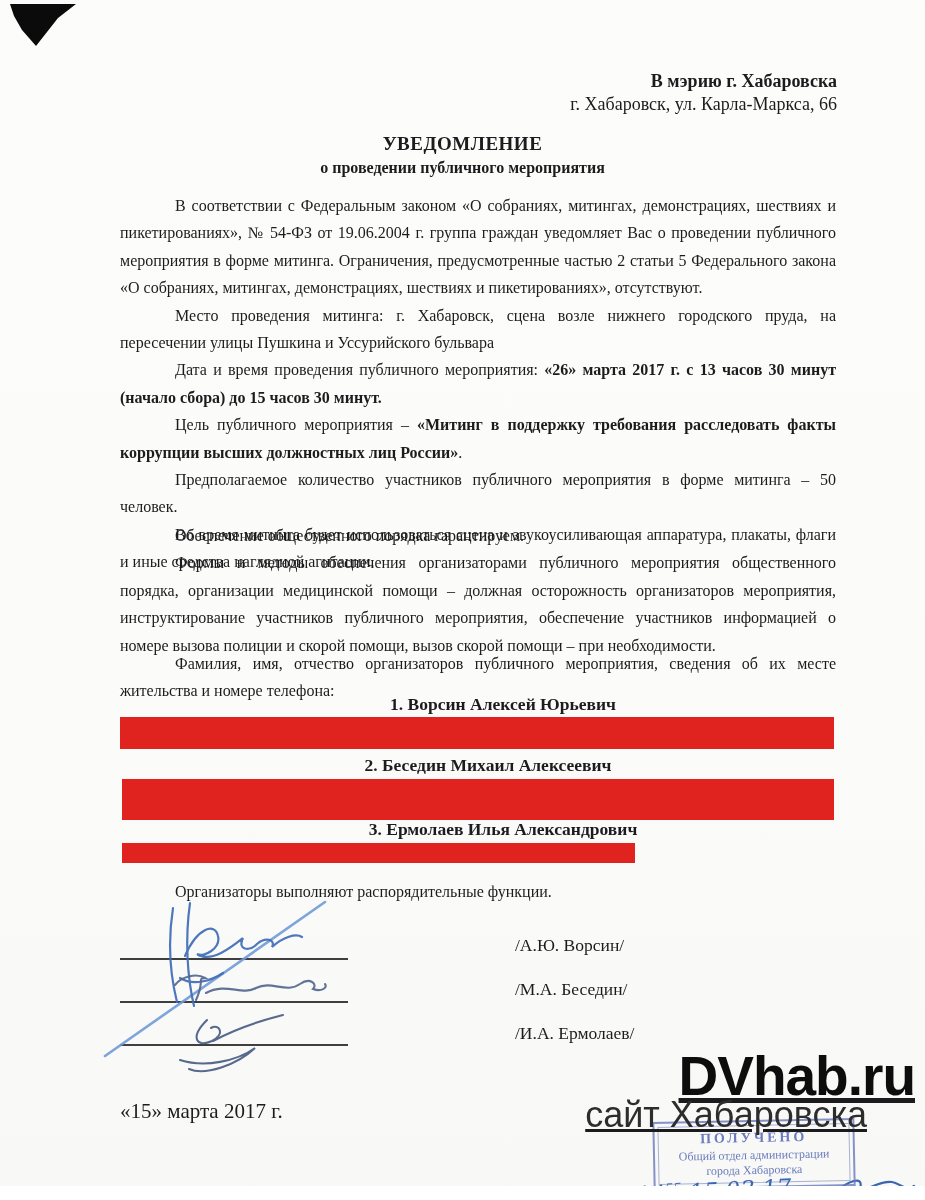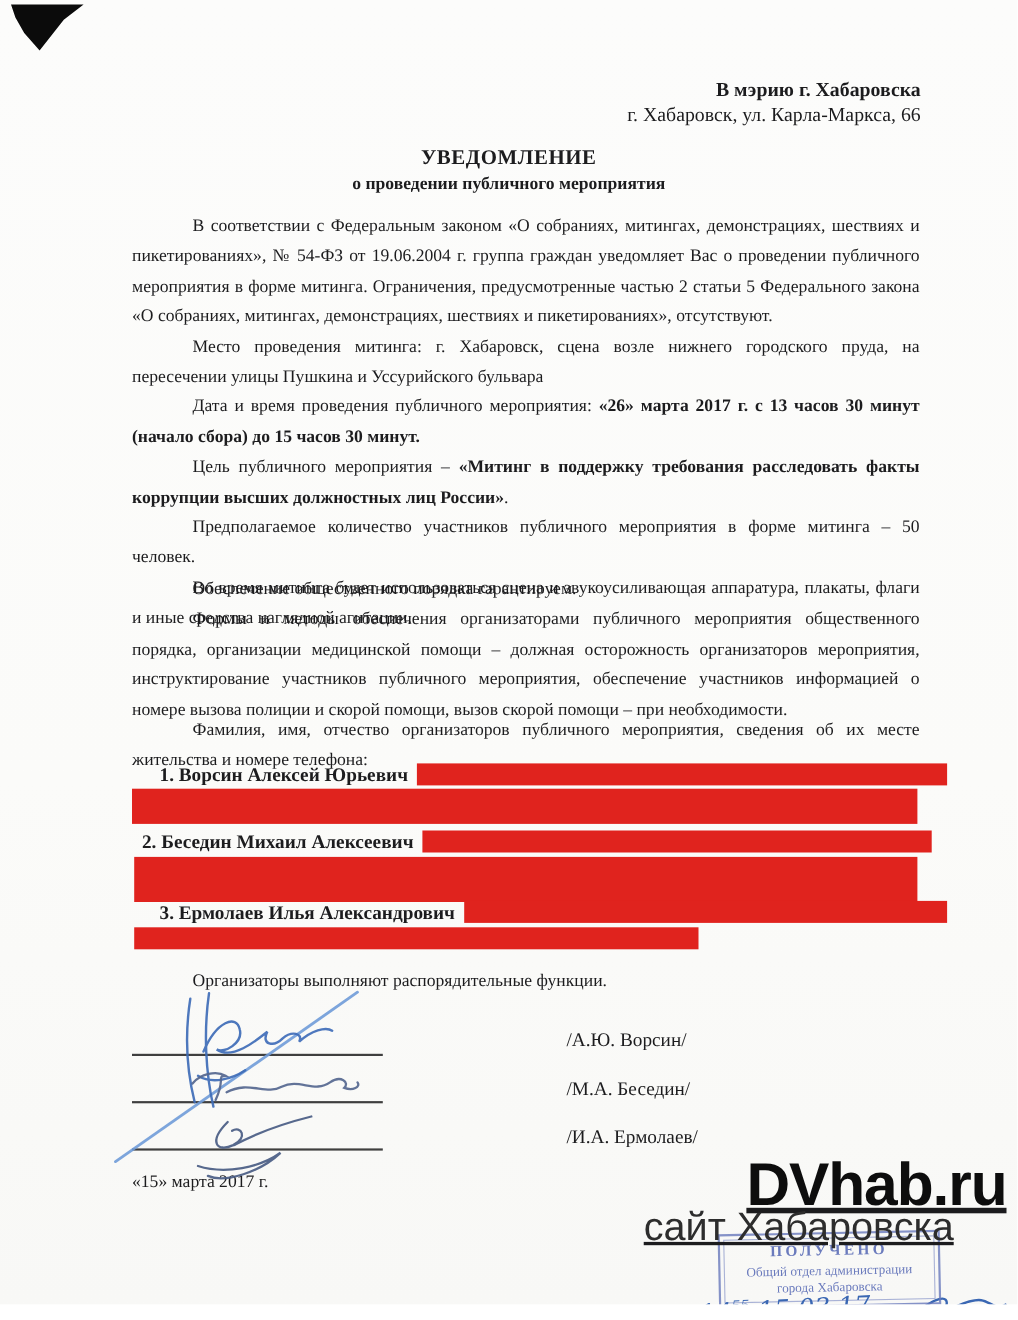--- a/index.html
+++ b/index.html
@@ -17,28 +17,28 @@
   .recipient .b{font-weight:bold;}
   
   .doc-title{left:0;top:132px;width:925px;text-align:center;line-height:24px;}
   .doc-title .t1{font-weight:bold;font-size:19px;letter-spacing:.5px;}
   .doc-title .t2{font-weight:bold;font-size:16px;text-align:center;}
   
   .textcol{left:120px;width:716px;font-size:16px;line-height:27.4px;text-align:justify;}
   .textcol p{margin:0;text-indent:55px;}
   .bold{font-weight:bold;}
   
-  .org-row{display:flex;align-items:flex-start;padding-left:25px;}
+  .org-row{display:flex;align-items:center;padding-left:25px;flex-direction:column;}
   .org-row .lbl{font-weight:bold;font-size:17.5px;white-space:nowrap;}
   .org-row .redfill{flex:1;height:20px;margin-left:8px;}
   .redblock{position:absolute;}
   
   .sigline{position:absolute;height:0;border-top:2px solid #3f3f3f;}
   .signame{position:absolute;font-size:17.5px;}
-  .dateline{position:absolute;font-size:16px;}
+  .dateline{position:absolute;font-size:21px;margin-top:33px;}
   
   .stamp{
     left:653px;top:1120px;width:198px;height:64px;
     transform:rotate(-1.2deg);
     border:2px solid rgba(104,120,188,.8);
     display:flex;align-items:center;justify-content:center;
     z-index:1;
   }
   .stamp-inner{
     width:190px;height:56px;border:1px solid rgba(104,120,188,.55);

